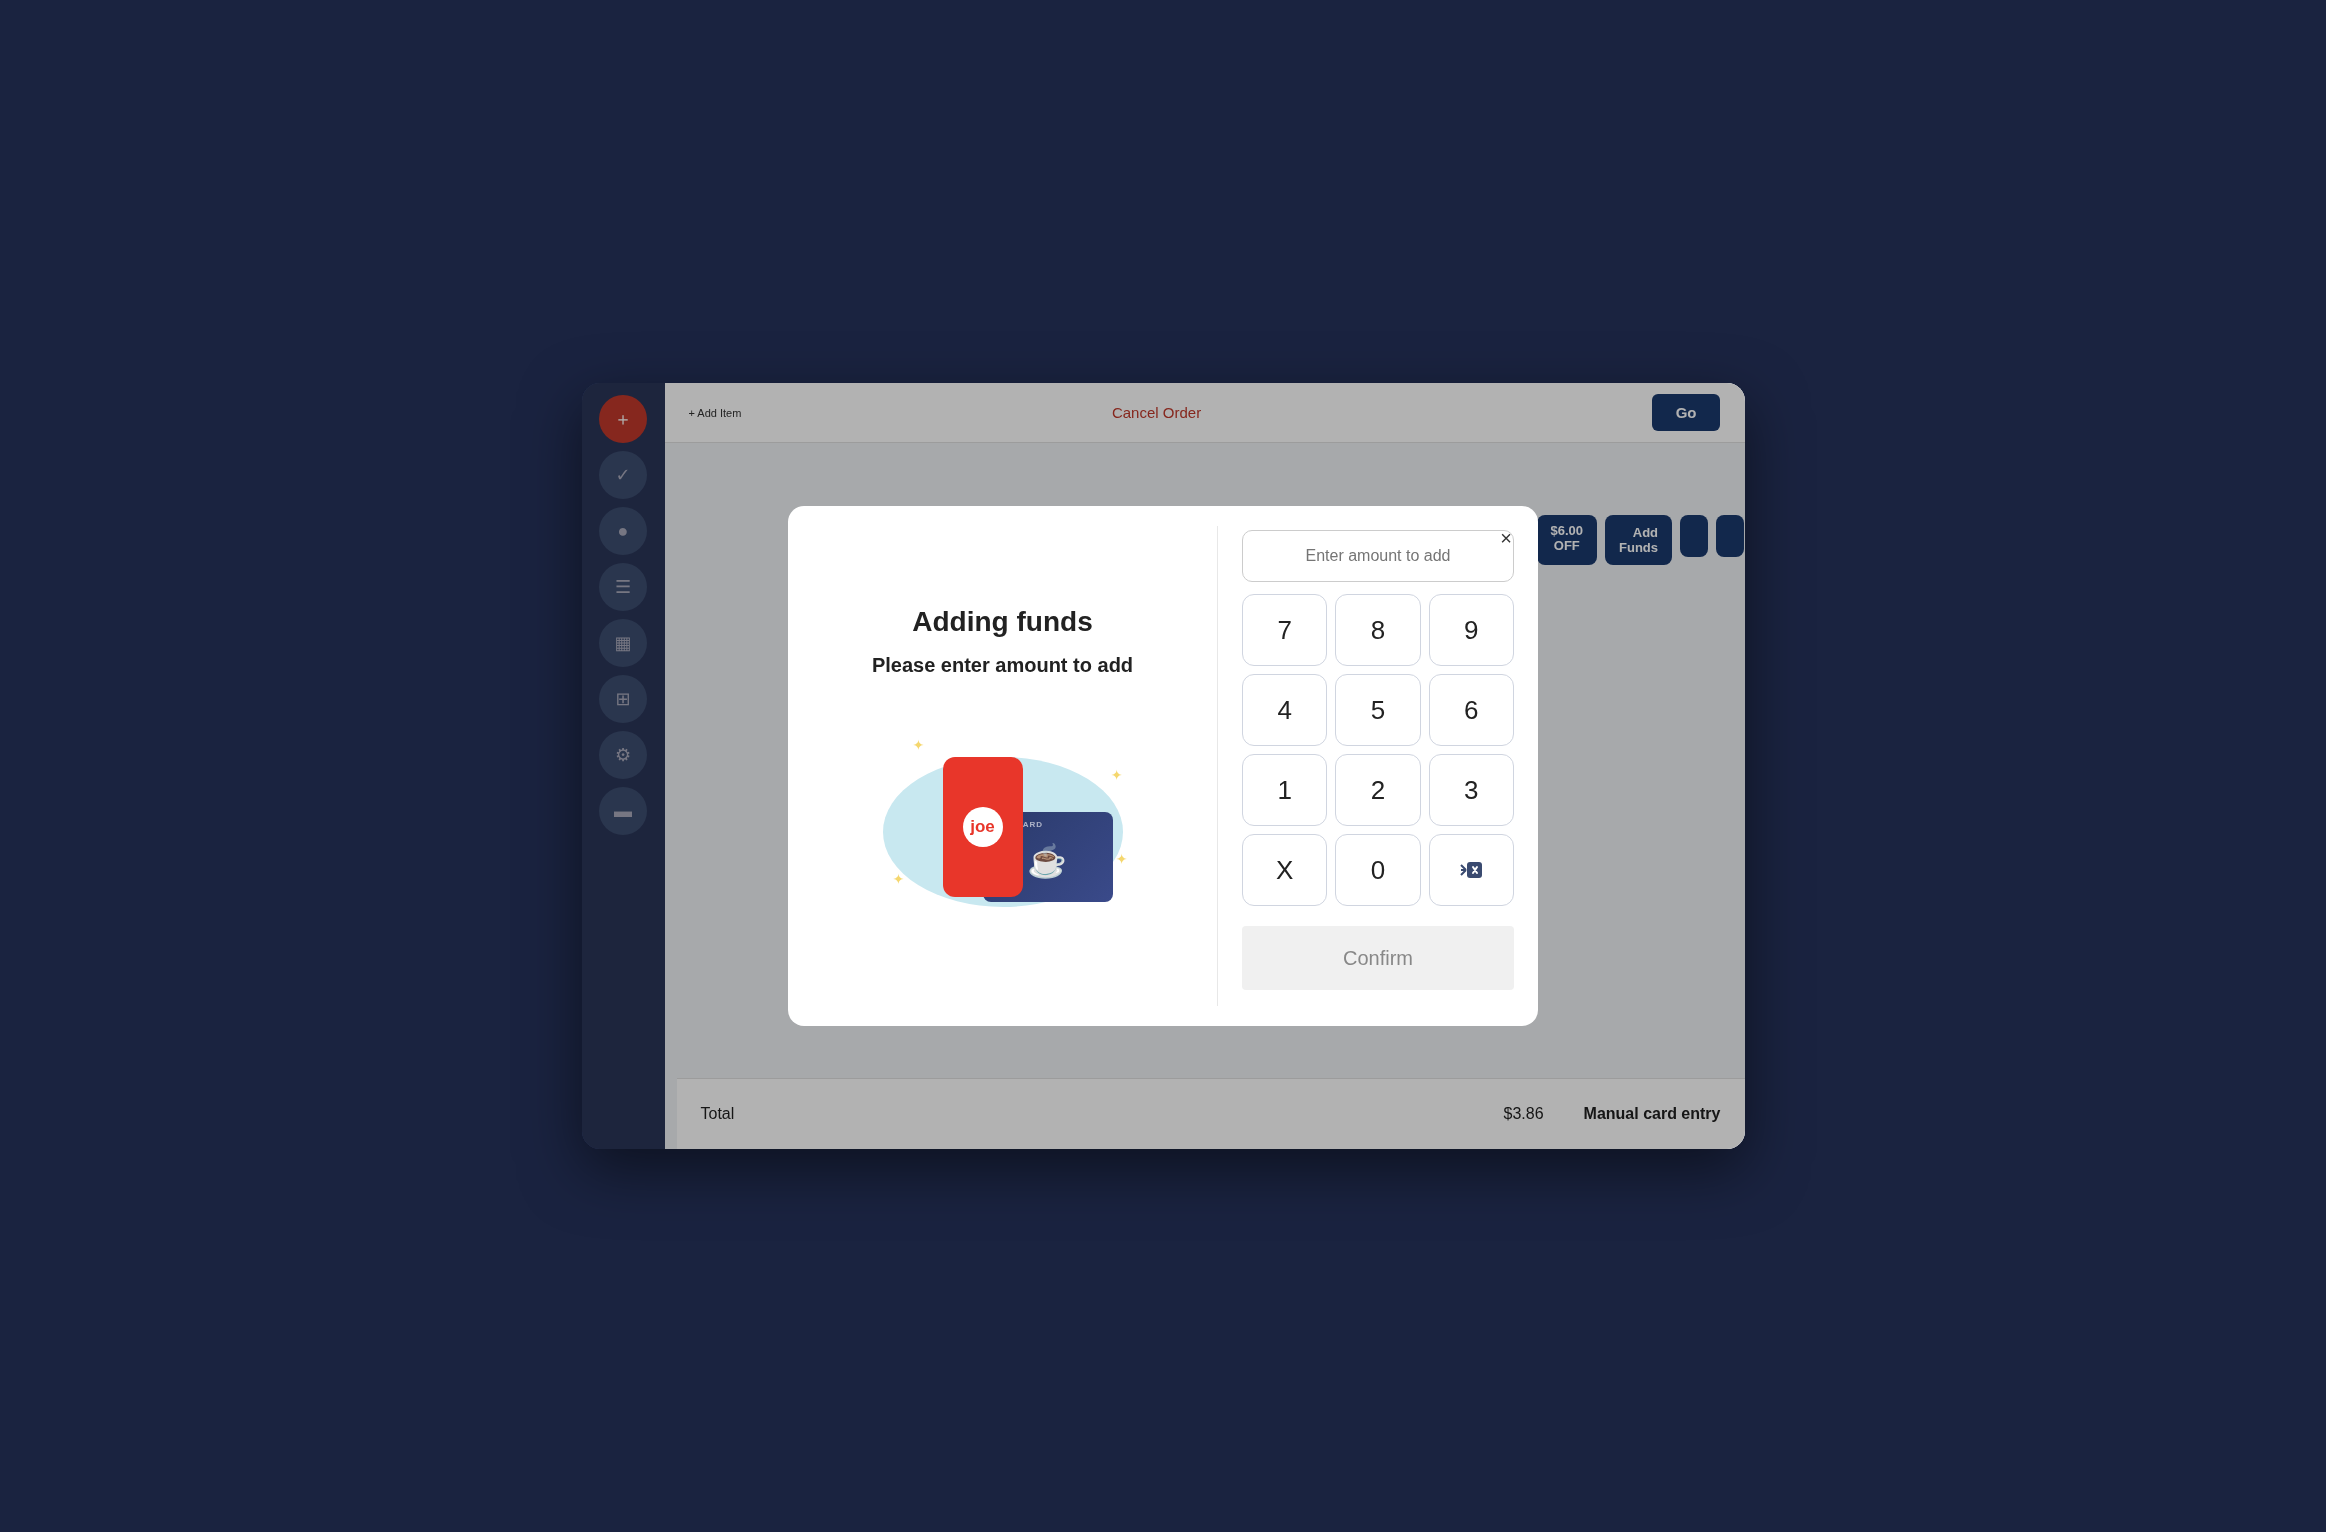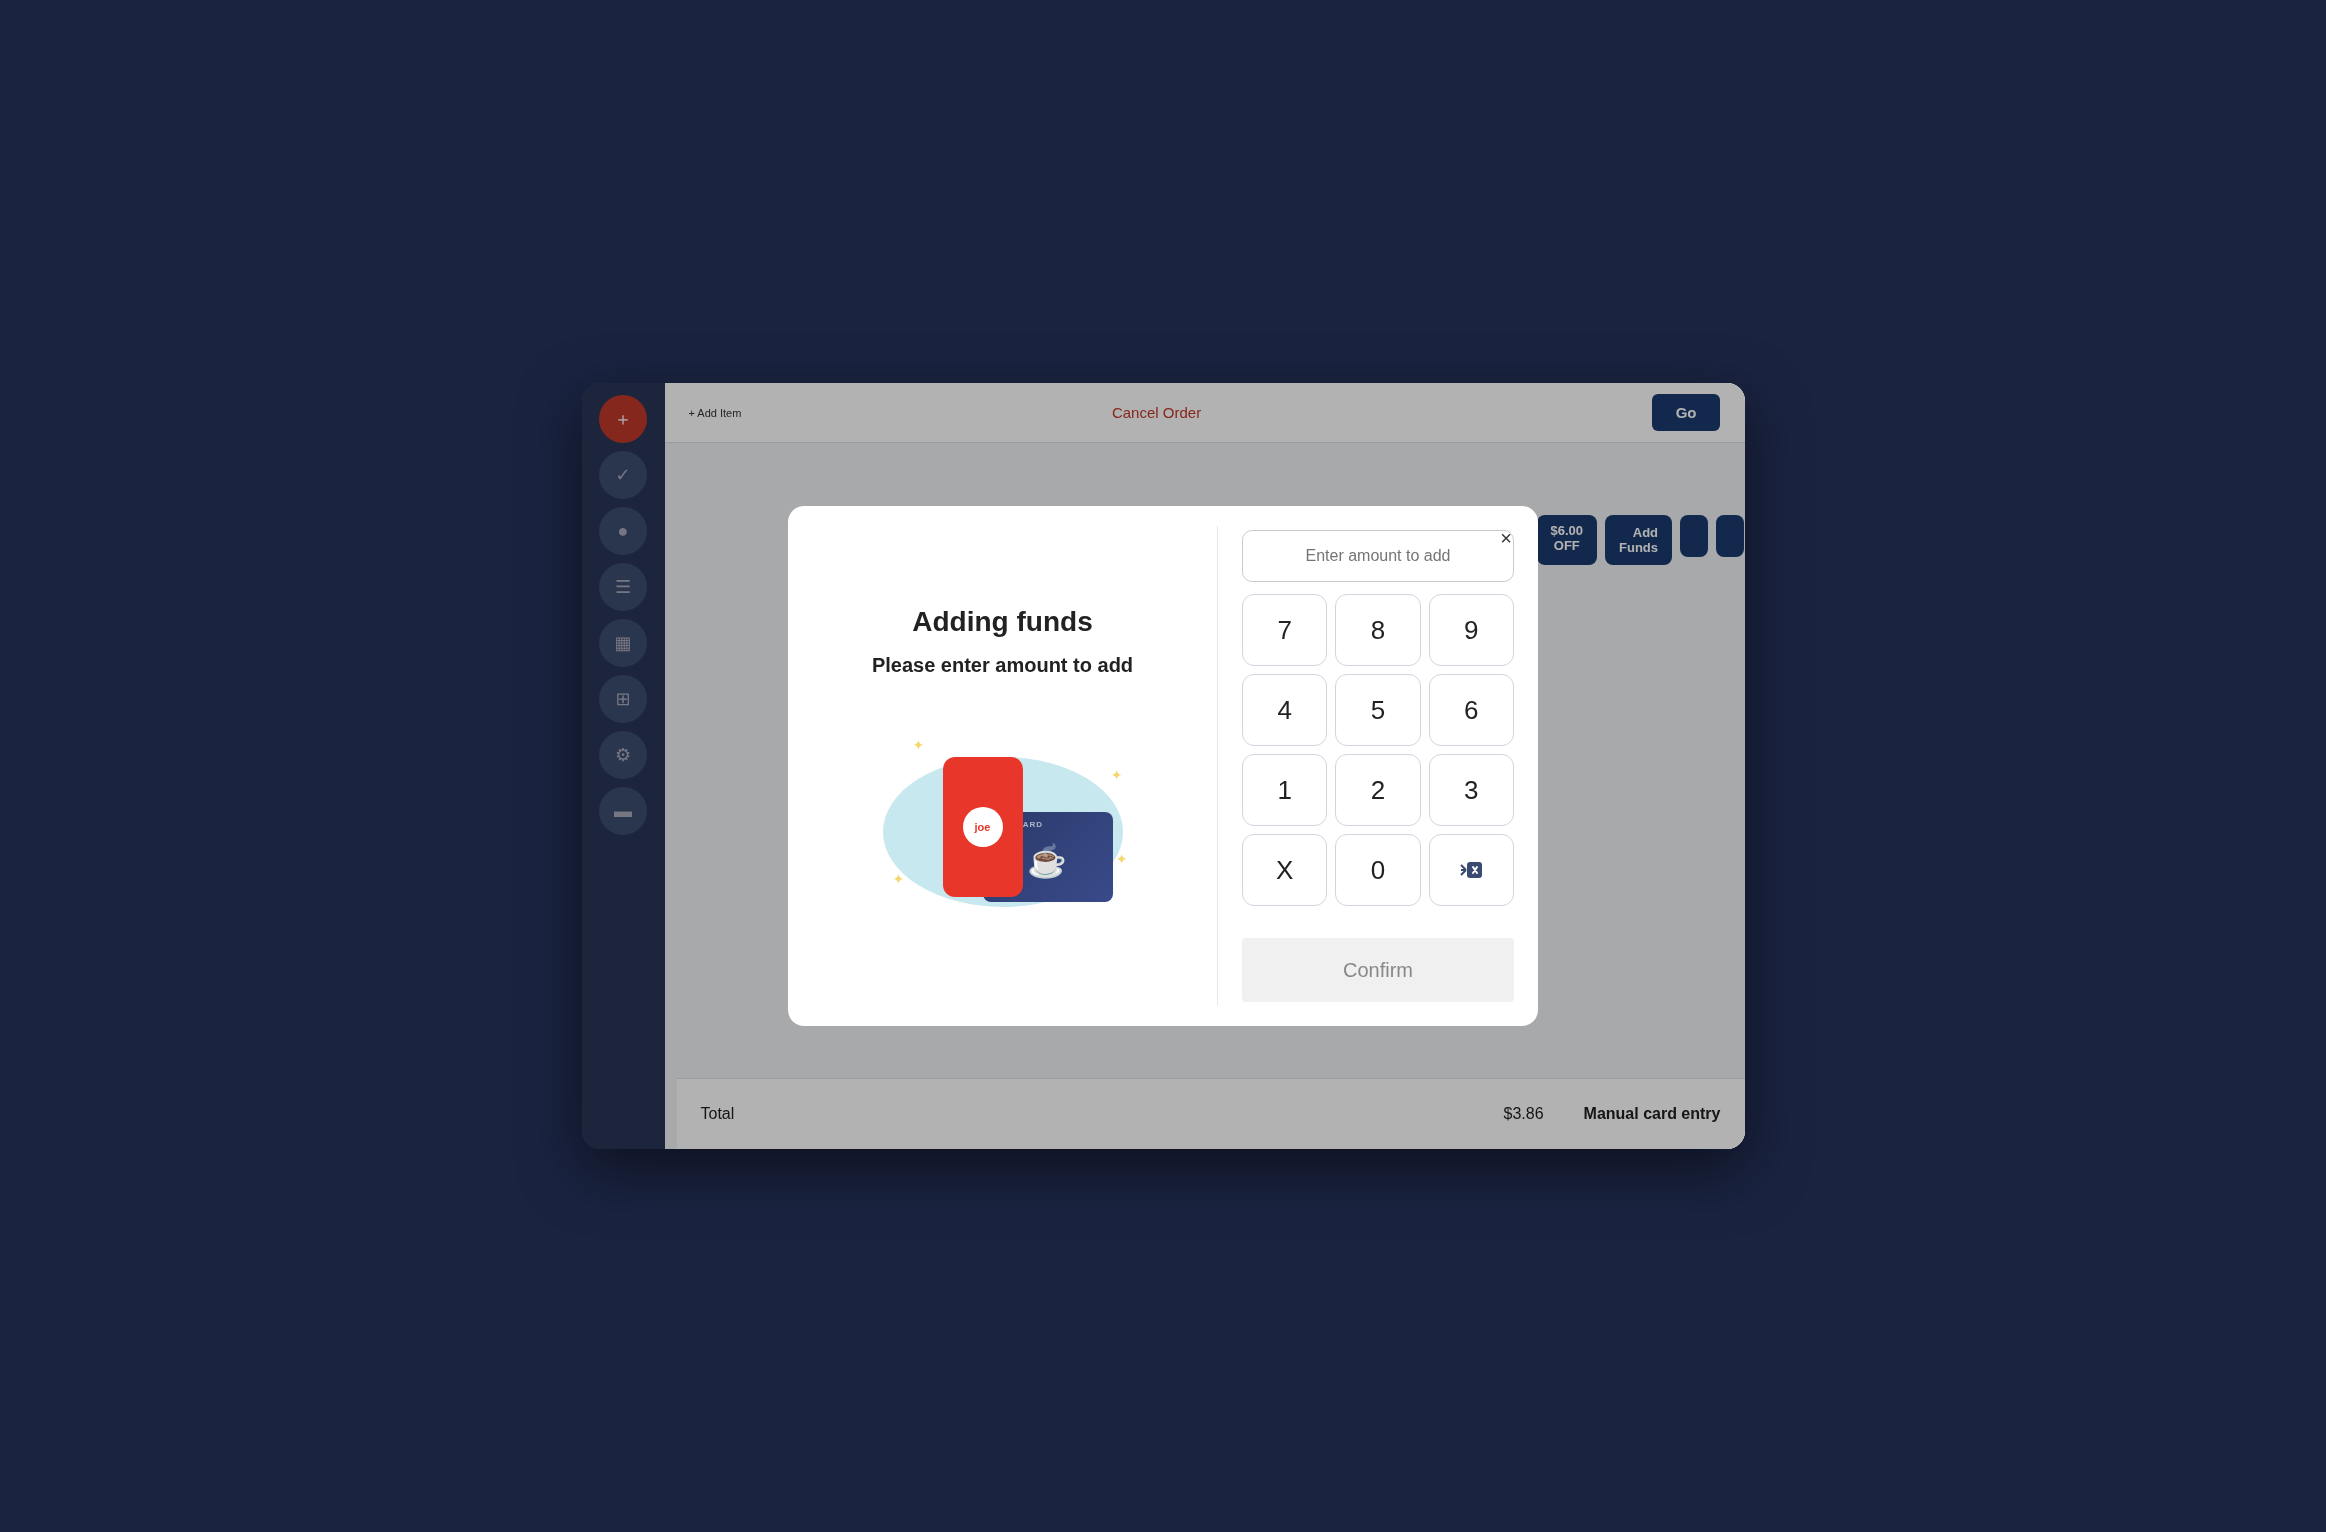--- a/index.html
+++ b/index.html
@@ -284,21 +284,21 @@
     }
 
     .joe-logo {
       width: 40px;
       height: 40px;
       background: white;
       border-radius: 50%;
       display: flex;
       align-items: center;
       justify-content: center;
-      font-size: 11px;
+      font-size: 17px;
       font-weight: 700;
       color: #e8362a;
     }
 
     .gift-card {
       position: absolute;
       right: 30px;
       bottom: 25px;
       width: 130px;
       height: 90px;
@@ -387,21 +387,21 @@
     .confirm-btn {
       width: 100%;
       height: 64px;
       background: #f0f0f0;
       border: none;
       border-radius: 4px;
       font-size: 20px;
       font-weight: 500;
       color: #888;
       cursor: pointer;
-      margin-top: 20px;
+      margin-top: 8px;
     }
   </style>
 </head>
 <body>
 
 <div class="screen">
 
   <div class="bg-ui">
 
     <div class="sidebar">

